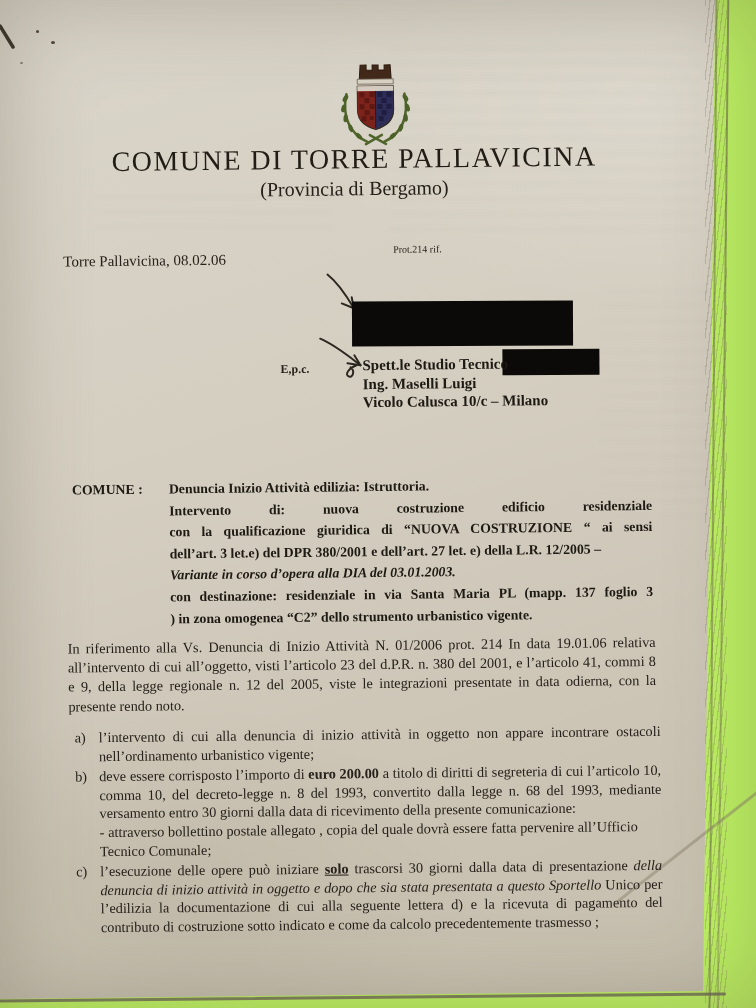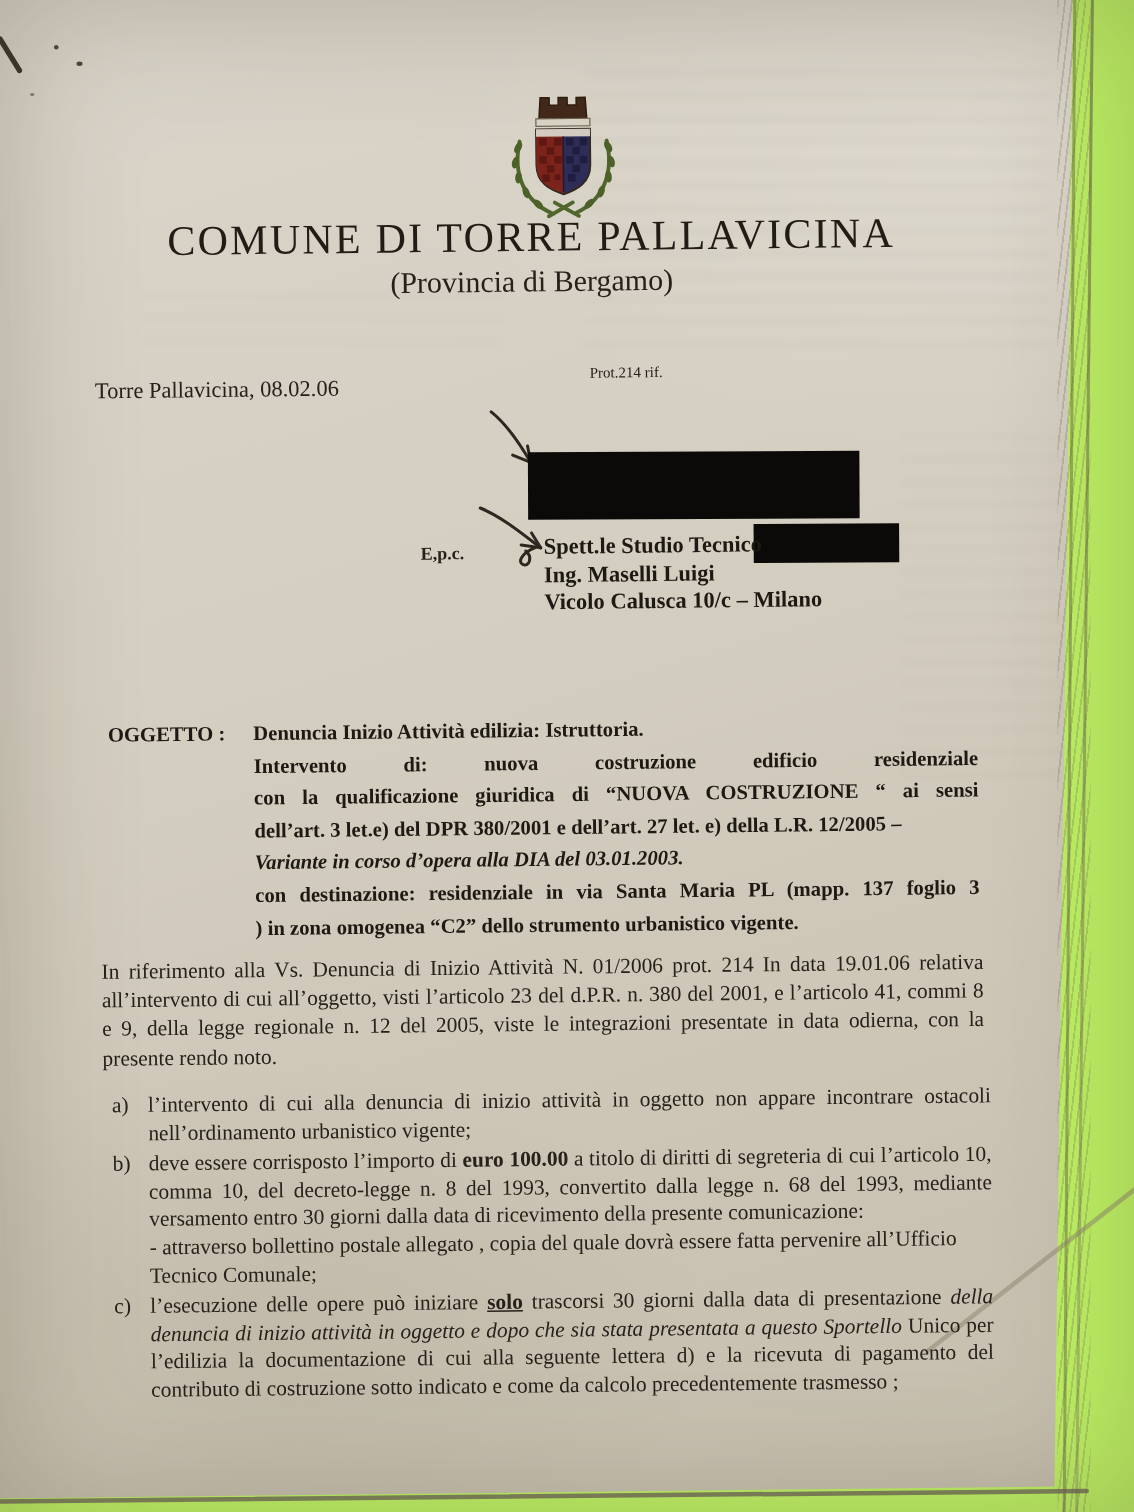--- a/index.html
+++ b/index.html
@@ -169,42 +169,42 @@
 
     <div class="abs epc">E,p.c.</div>
 
     <div class="abs recipients">
       <div>Spett.le Studio Tecnico</div>
       <div>Ing. Maselli Luigi</div>
       <div>Vicolo Calusca 10/c – Milano</div>
     </div>
 
     <div class="abs subject">
-      <span class="subject-label">OGGETTO :</span>
+      <span class="subject-label">COMUNE :</span>
       <div class="subject-lines">
         <div>Denuncia Inizio Attività edilizia: Istruttoria.</div>
         <div class="spread">Intervento di: nuova costruzione edificio residenziale</div>
         <div class="spread">con la qualificazione giuridica di “NUOVA COSTRUZIONE “ ai sensi</div>
         <div>dell’art. 3 let.e) del DPR 380/2001 e dell’art. 27 let. e) della L.R. 12/2005 –</div>
         <div class="bolditalic">Variante in corso d’opera alla DIA del 03.01.2003.</div>
         <div class="spread">con destinazione: residenziale in via Santa Maria PL (mapp. 137 foglio 3</div>
         <div>) in zona omogenea “C2” dello strumento urbanistico vigente.</div>
       </div>
     </div>
 
     <div class="abs intro">In riferimento alla Vs. Denuncia di Inizio Attività N. 01/2006 prot. 214 In data 19.01.06 relativa all’intervento di cui all’oggetto, visti l’articolo 23 del d.P.R. n. 380 del 2001, e l’articolo 41, commi 8 e 9, della legge regionale n. 12 del 2005, viste le integrazioni presentate in data odierna, con la presente rendo noto.</div>
 
     <div class="abs list">
       <div class="li">
         <span class="marker">a)</span>
         <span class="text">l’intervento di cui alla denuncia di inizio attività in oggetto non appare incontrare ostacoli nell’ordinamento urbanistico vigente;</span>
       </div>
       <div class="li">
         <span class="marker">b)</span>
-        <span class="text"><span>deve essere corrisposto l’importo di </span><span class="b">euro 100.00</span><span> a titolo di diritti di segreteria di cui l’articolo 10, comma 10, del decreto-legge n. 8 del 1993, convertito dalla legge n. 68 del 1993, mediante versamento entro 30 giorni dalla data di ricevimento della presente comunicazione:</span>
+        <span class="text"><span>deve essere corrisposto l’importo di </span><span class="b">euro 200.00</span><span> a titolo di diritti di segreteria di cui l’articolo 10, comma 10, del decreto-legge n. 8 del 1993, convertito dalla legge n. 68 del 1993, mediante versamento entro 30 giorni dalla data di ricevimento della presente comunicazione:</span>
           <span class="subline" style="display:block;">- attraverso bollettino postale allegato , copia del quale dovrà essere fatta pervenire all’Ufficio Tecnico Comunale;</span>
         </span>
       </div>
       <div class="li">
         <span class="marker">c)</span>
         <span class="text"><span>l’esecuzione delle opere può iniziare </span><span class="b u">solo</span><span> trascorsi 30 giorni dalla data di presentazione </span><span class="i">della denuncia di inizio attività in oggetto e dopo che sia stata presentata a questo Sportello</span><span> Unico per l’edilizia la documentazione di cui alla seguente lettera d) e la ricevuta di pagamento del contributo di costruzione sotto indicato e come da calcolo precedentemente trasmesso ;</span></span>
       </div>
     </div>
 
   </div>

